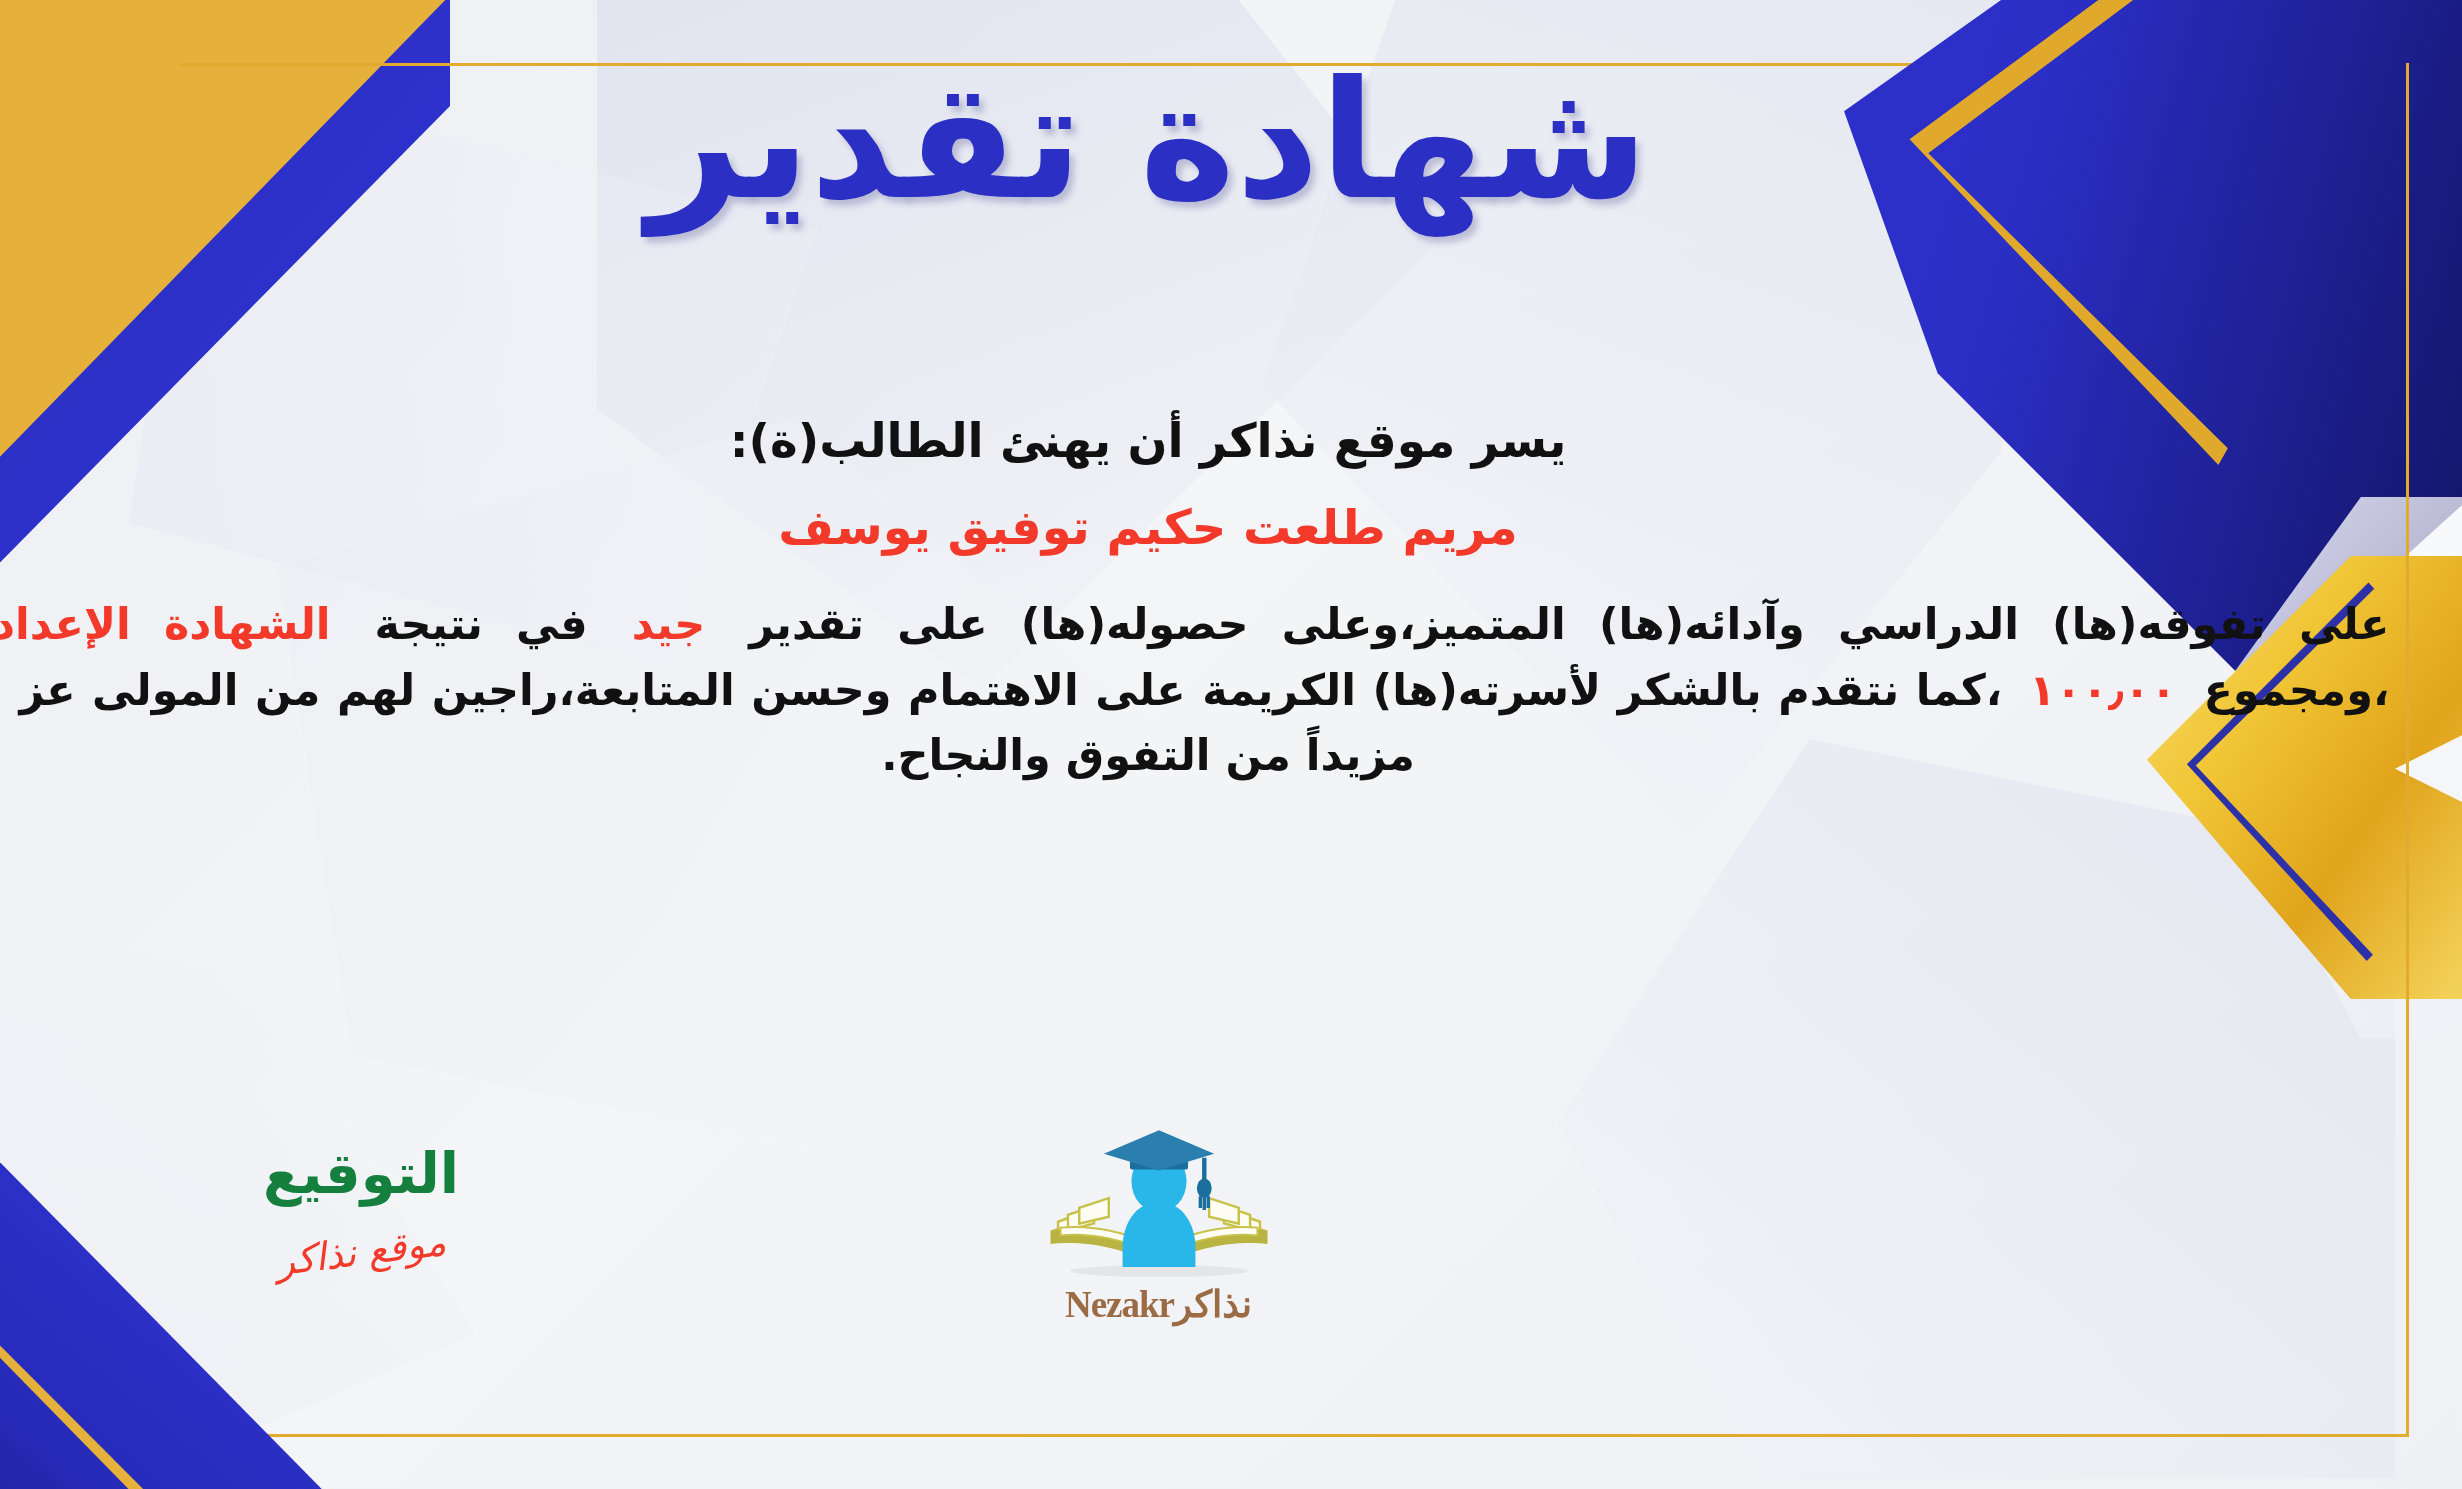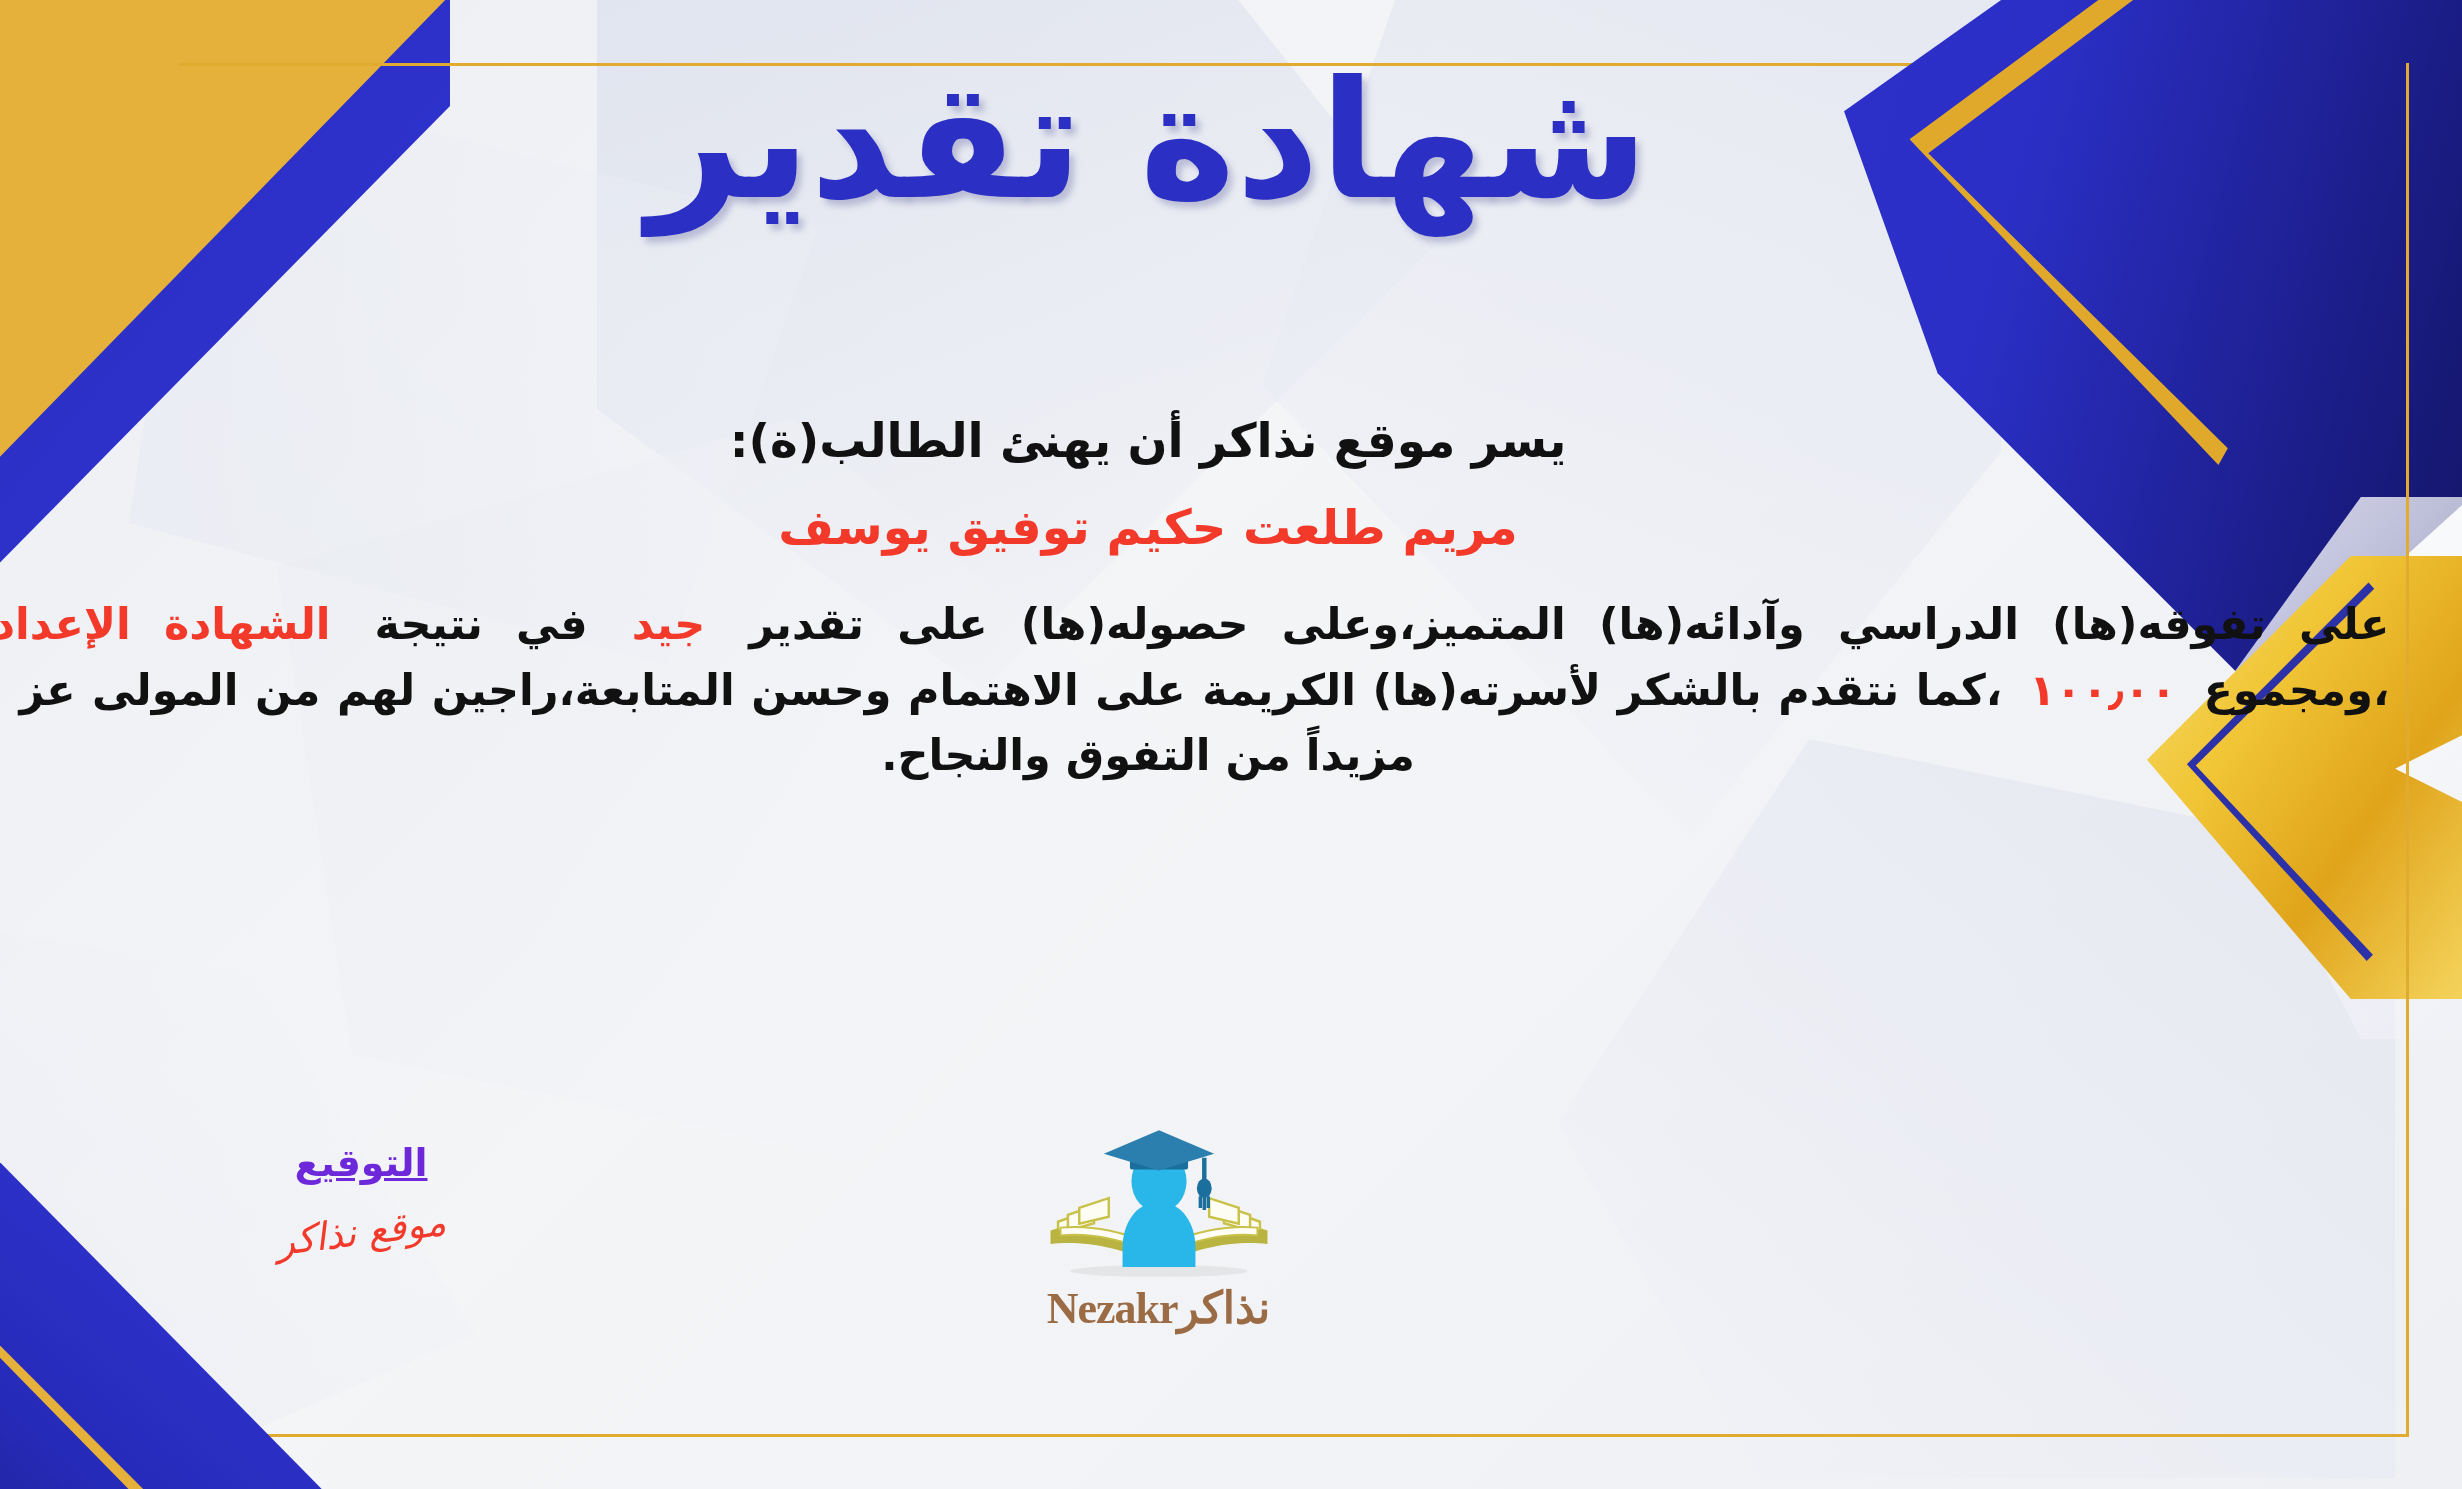--- a/index.html
+++ b/index.html
@@ -269,26 +269,25 @@
   
   .signature-box {
     position: absolute;
     left: 389px;
     top: 1143px;
     width: 276px;
     text-align: center;
     direction: rtl;
   }
   .signature-label {
-    font-size: 38px;
+    font-size: 56px;
     font-weight: 700;
-    color: #6d28d9;
+    color: #15803d;
     font-family: "DejaVu Sans", "Liberation Sans", sans-serif;
     line-height: 1.1;
-    text-decoration: underline;
   }
   .signature-script {
     margin-top: 27px;
     font-size: 38px;
     color: #f2392a;
     font-family: "DejaVu Serif", "Liberation Serif", serif;
     font-style: italic;
     transform: rotate(-7deg);
     line-height: 1.1;
   }
@@ -301,21 +300,21 @@
     text-align: center;
   }
   .logo-mark {
     width: 256px;
     height: 163px;
     margin: 0 auto;
     display: block;
   }
   .logo-word {
     margin-top: -3.9px;
-    font-size: 44px;
+    font-size: 37px;
     font-weight: 700;
     color: #9a6b44;
     font-family: "DejaVu Serif", "Liberation Serif", serif;
     letter-spacing: -1px;
     direction: rtl;
     white-space: nowrap;
   }
   .logo-word .latin {
     font-family: "Liberation Serif", "DejaVu Serif", serif;
     direction: ltr;

